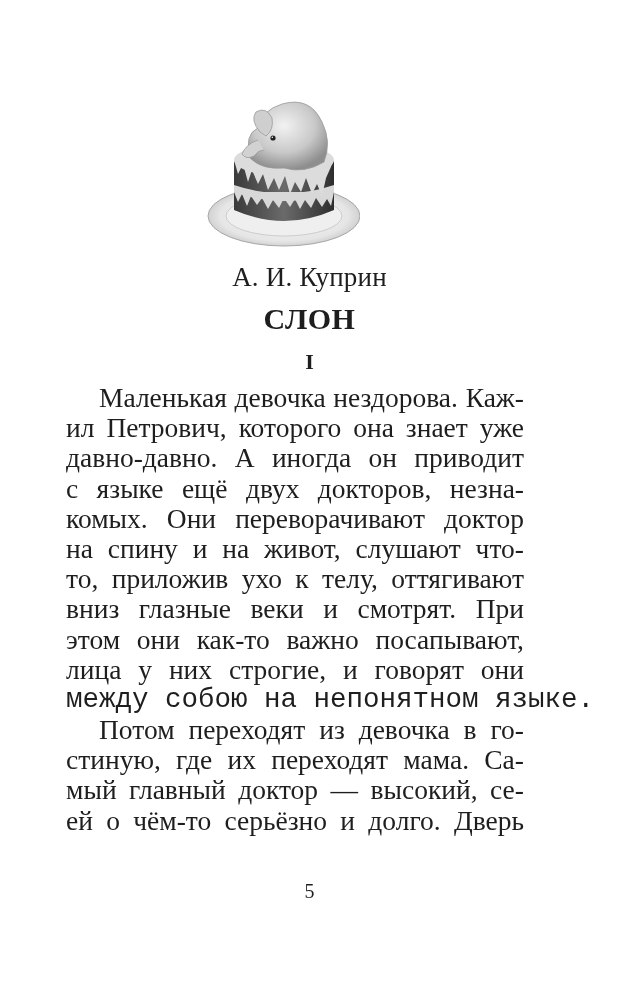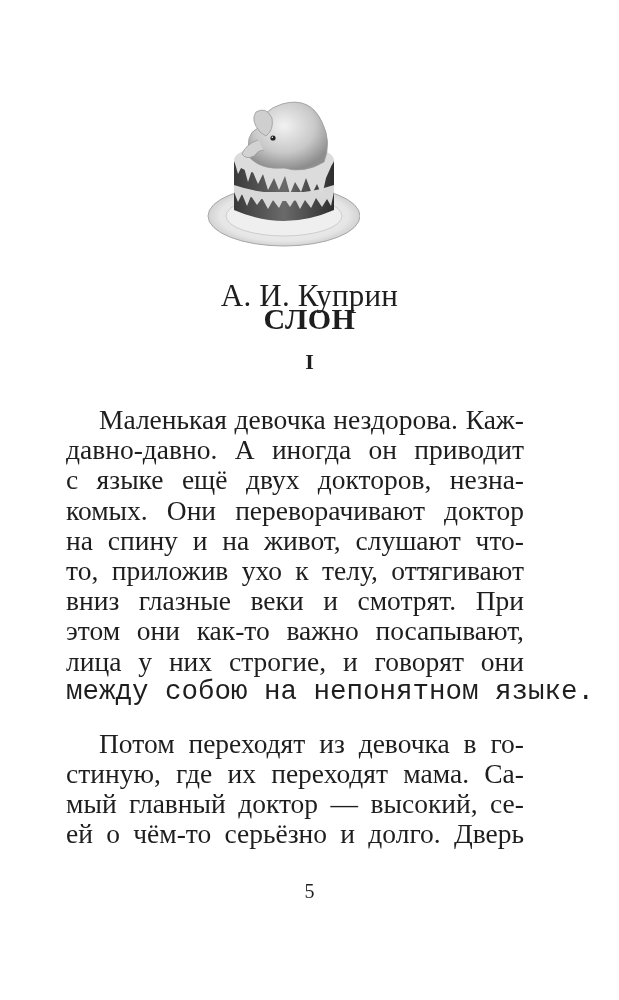--- a/index.html
+++ b/index.html
@@ -21,23 +21,22 @@
       top: 70px;
       width: 160px;
       height: 185px;
     }
     .author {
       position: absolute;
       left: 0;
       width: 619px;
       top: 262px;
       text-align: center;
-      font-size: 31px;
+      font-size: 27px;
       letter-spacing: 0.2px;
-      margin-top: 16px;
     }
     .title {
       position: absolute;
       left: 0;
       width: 619px;
       top: 302px;
       text-align: center;
       font-size: 30px;
       font-weight: bold;
       letter-spacing: 0.5px;
@@ -65,21 +64,20 @@
       text-align-last: justify;
       white-space: nowrap;
       height: 30.2px;
     }
     .line.last {
       text-align-last: left;
       font-family: Liberation Mono, monospace;
     }
     .line.indent {
       padding-left: 33px;
-      margin-top: 22px;
     }
     .page-number {
       position: absolute;
       left: 0;
       width: 619px;
       top: 880px;
       text-align: center;
       font-size: 20px;
     }
   </style>
@@ -120,20 +118,21 @@
   </svg>
 </div>
 
 <div class="author">А. И. Куприн</div>
 <div class="title">СЛОН</div>
 <div class="chapter">I</div>
 
 <div class="body-text">
   <div>
     <span class="line indent">Маленькая девочка нездорова. Каж-</span>
+    <span class="line">ил Петрович, которого она знает уже</span>
     <span class="line">давно-давно. А иногда он приводит</span>
     <span class="line">с языке ещё двух докторов, незна-</span>
     <span class="line">комых. Они переворачивают доктор</span>
     <span class="line">на спину и на живот, слушают что-</span>
     <span class="line">то, приложив ухо к телу, оттягивают</span>
     <span class="line">вниз глазные веки и смотрят. При</span>
     <span class="line">этом они как-то важно посапывают,</span>
     <span class="line">лица у них строгие, и говорят они</span>
     <span class="line last">между собою на непонятном языке.</span>
   </div>

